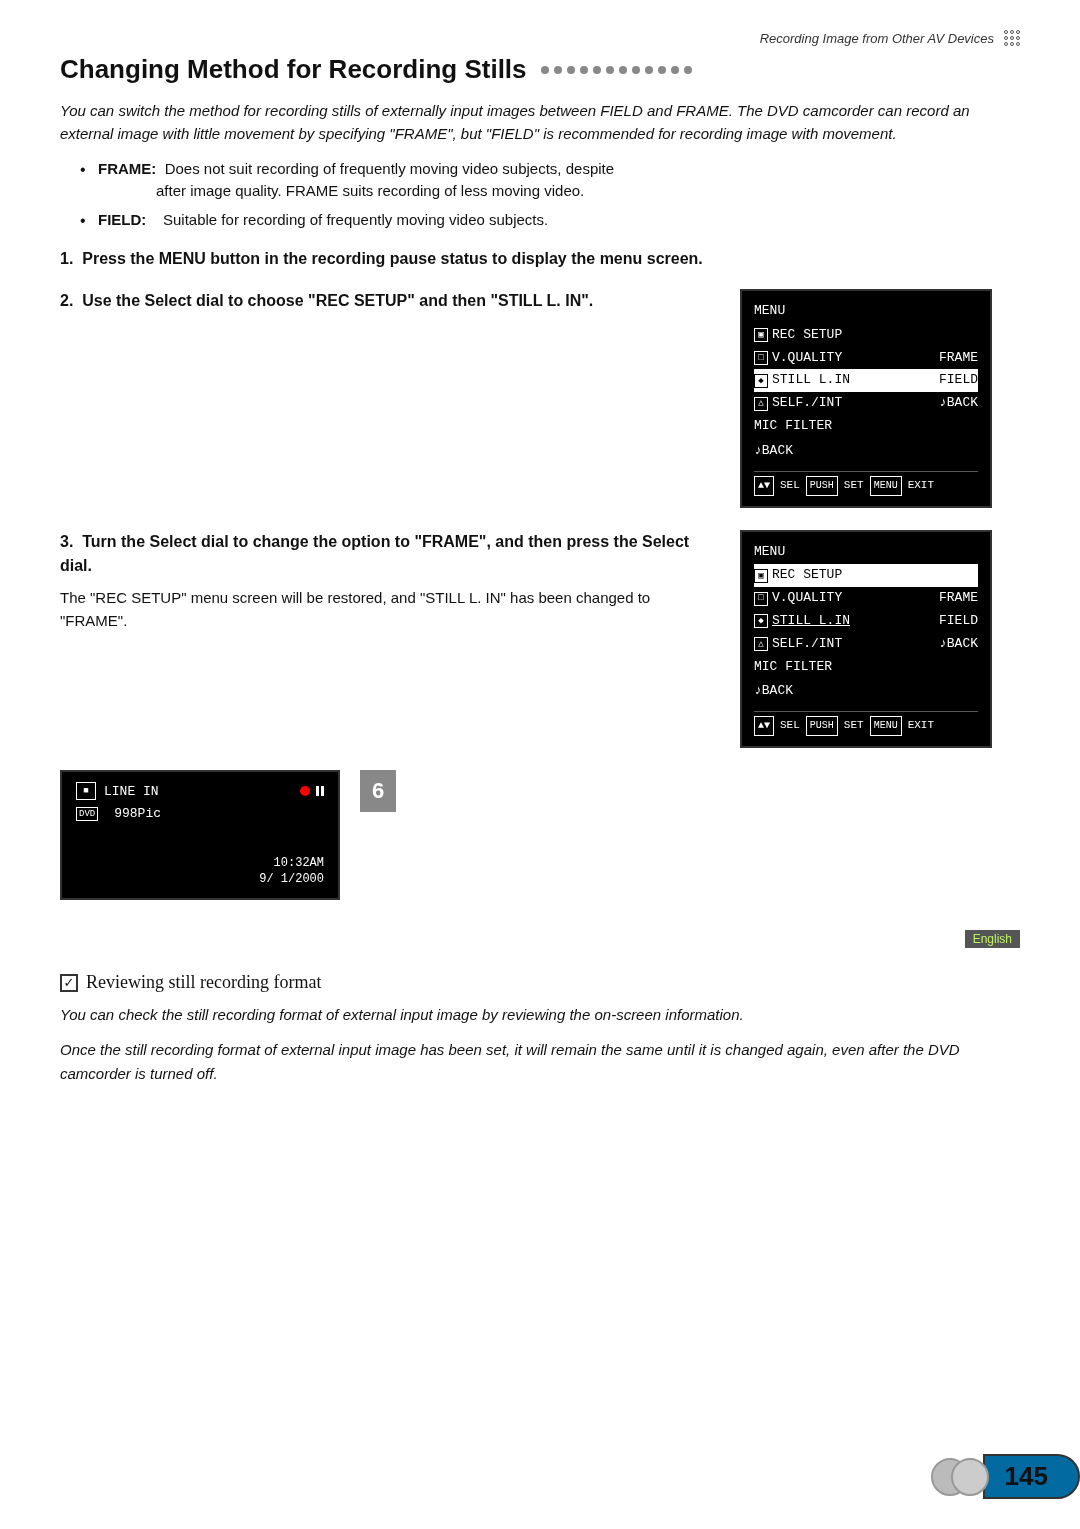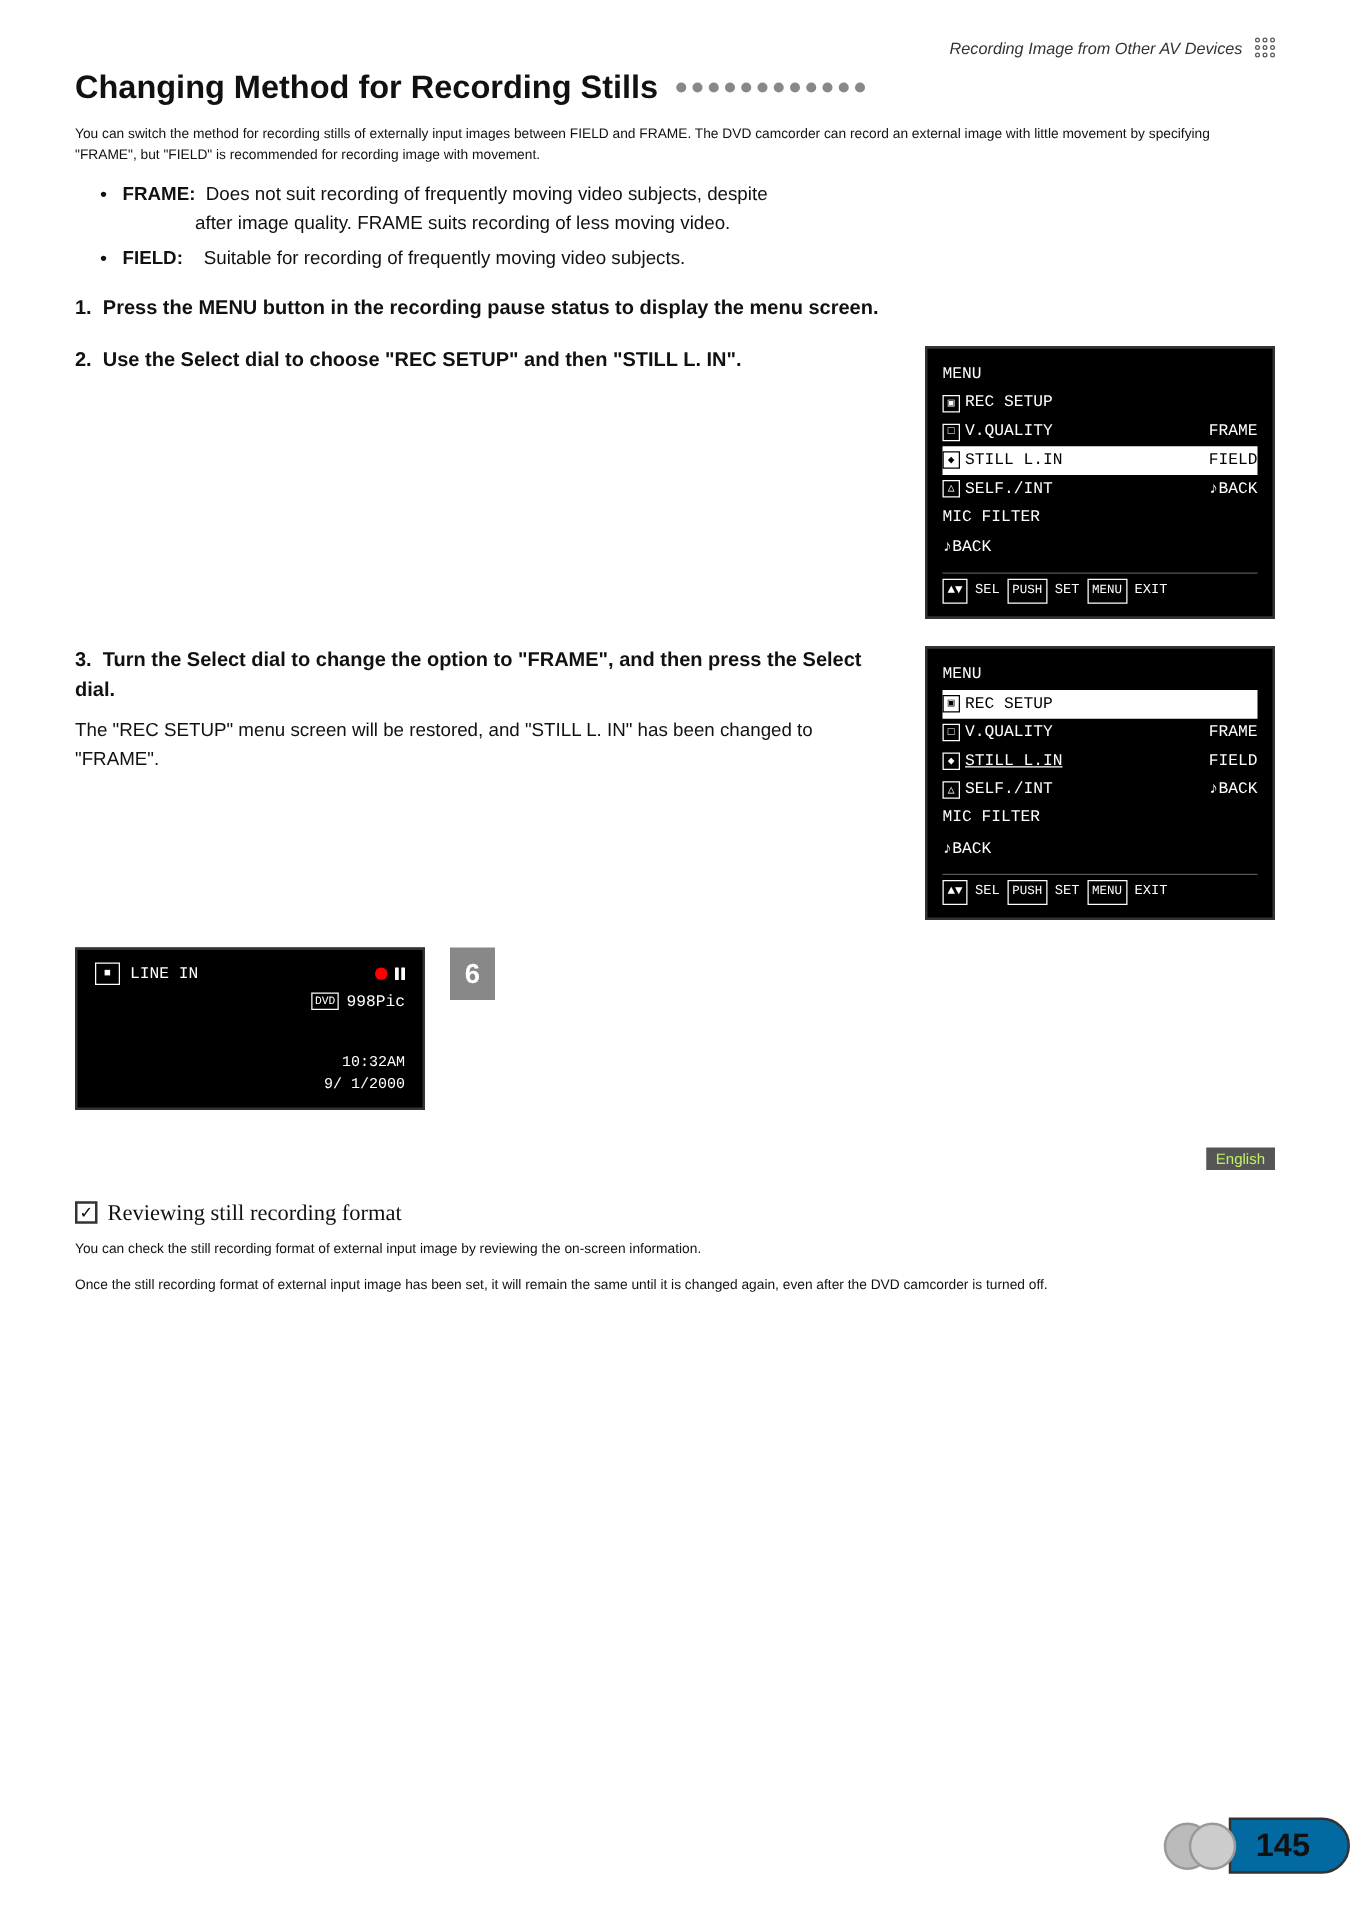--- a/index.html
+++ b/index.html
@@ -67,23 +67,24 @@
     }
     .title-dot {
       width: 8px;
       height: 8px;
       border-radius: 50%;
       background: #888;
     }
 
     
     .body-text {
-      font-size: 11px;
+      font-size: 15px;
       line-height: 1.55;
       margin-bottom: 12px;
+      font-style: italic;
     }
 
     
     .bullet-list {
       margin: 0 0 16px 20px;
       list-style: none;
     }
     .bullet-list li {
       position: relative;
       padding-left: 18px;
@@ -129,21 +130,21 @@
       width: 280px;
     }
 
     
     .screen-mockup {
       background: #000;
       color: #fff;
       font-family: 'Courier New', Courier, monospace;
       font-size: 13px;
       padding: 10px 12px;
-      width: 280px;
+      width: 252px;
       border: 2px solid #333;
       line-height: 1.6;
     }
     .screen-mockup .menu-title {
       font-size: 13px;
       margin-bottom: 2px;
     }
     .screen-mockup .menu-item {
       display: flex;
       justify-content: space-between;
@@ -236,23 +237,22 @@
     }
     .pause-bar {
       width: 3px;
       height: 10px;
       background: #fff;
       display: inline-block;
     }
     .linein-dvd-line {
       display: flex;
       align-items: center;
-      gap: 6px;
-      font-size: 13px;
-      justify-content: flex-end;
+      gap: 16px;
+      font-size: 13px;
     }
     .dvd-icon {
       font-size: 9px;
       border: 1px solid #fff;
       padding: 1px 2px;
     }
     .linein-datetime {
       position: absolute;
       bottom: 10px;
       right: 14px;

